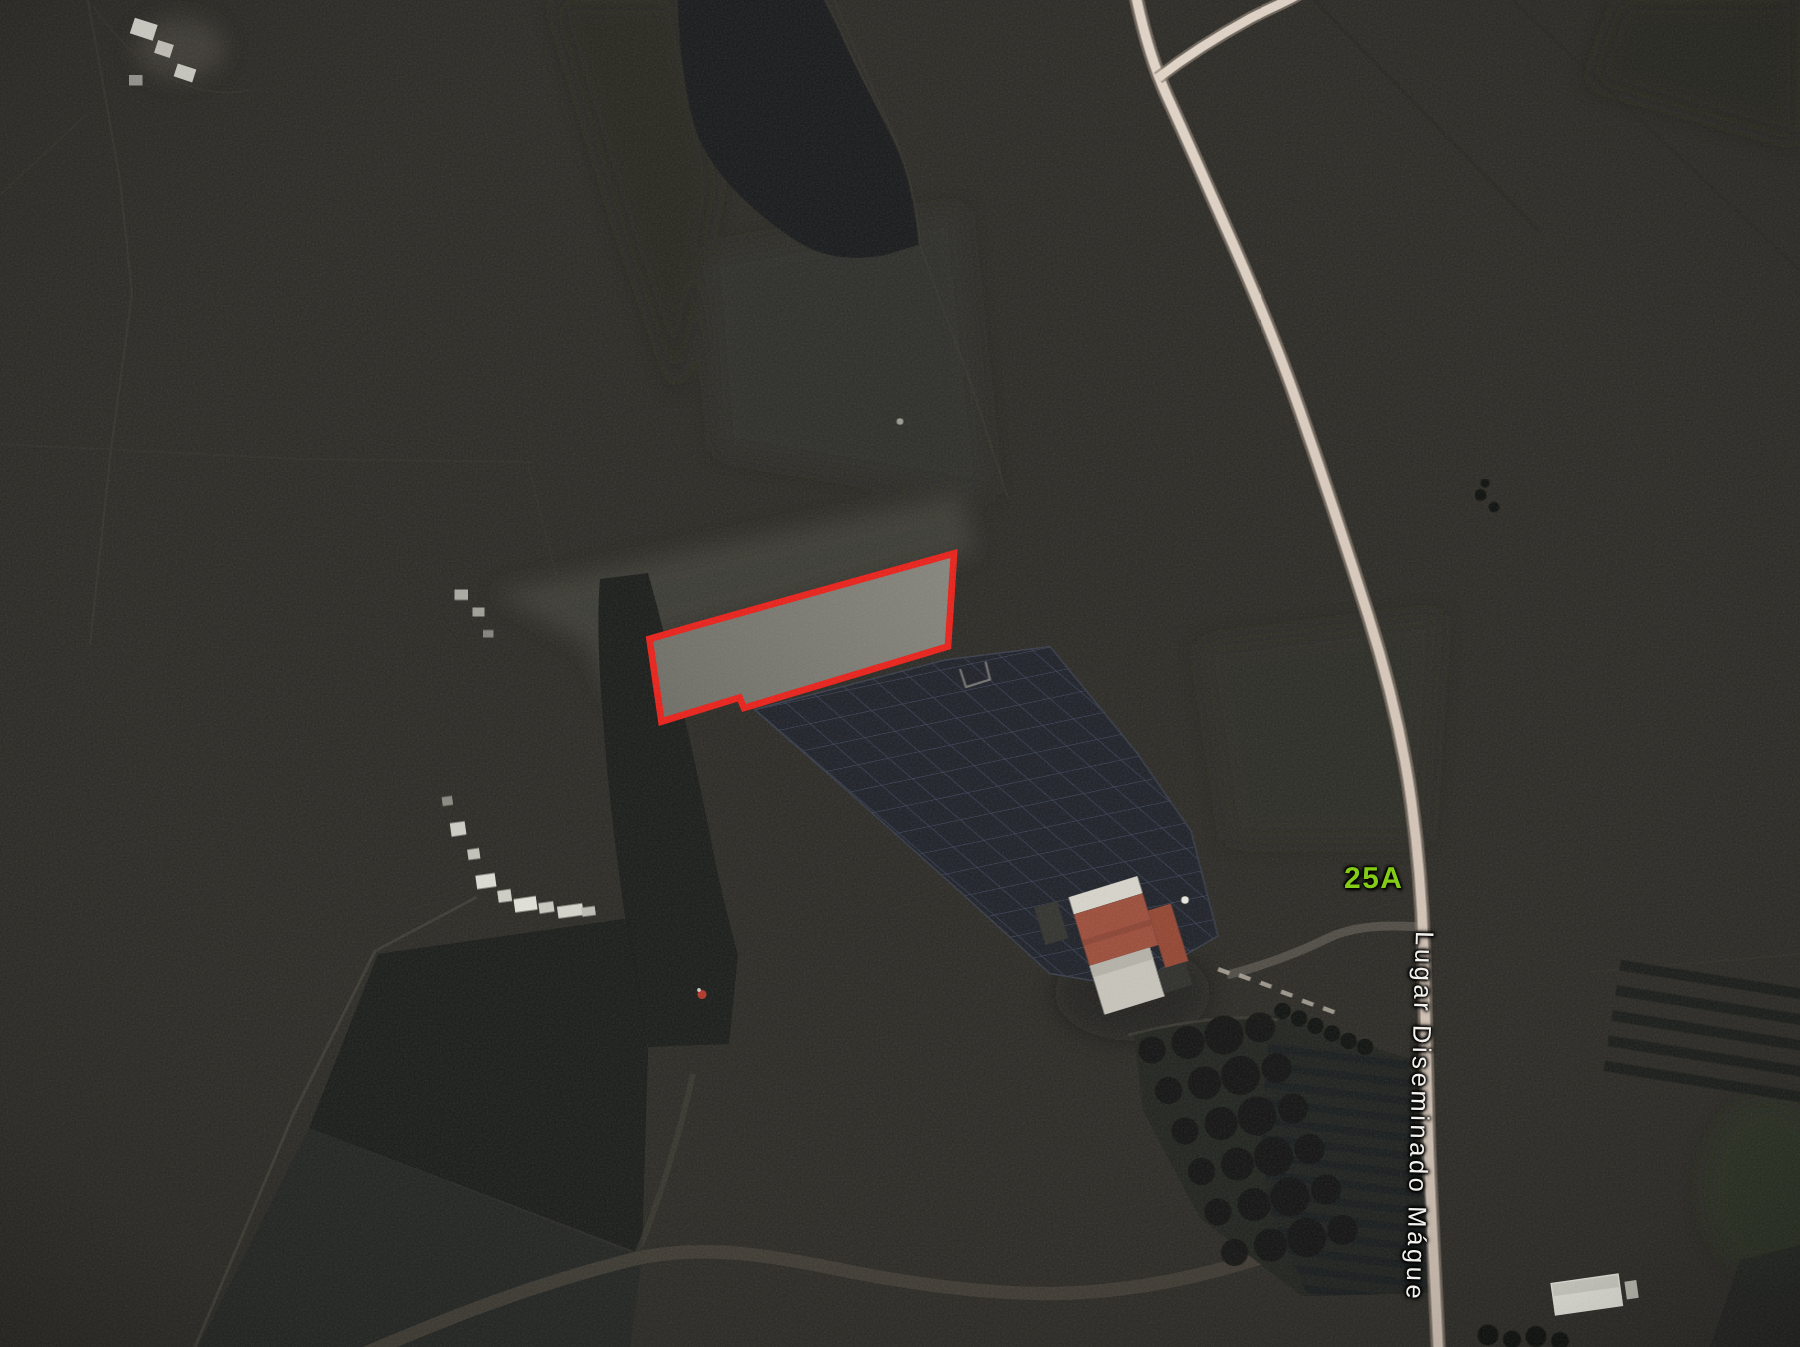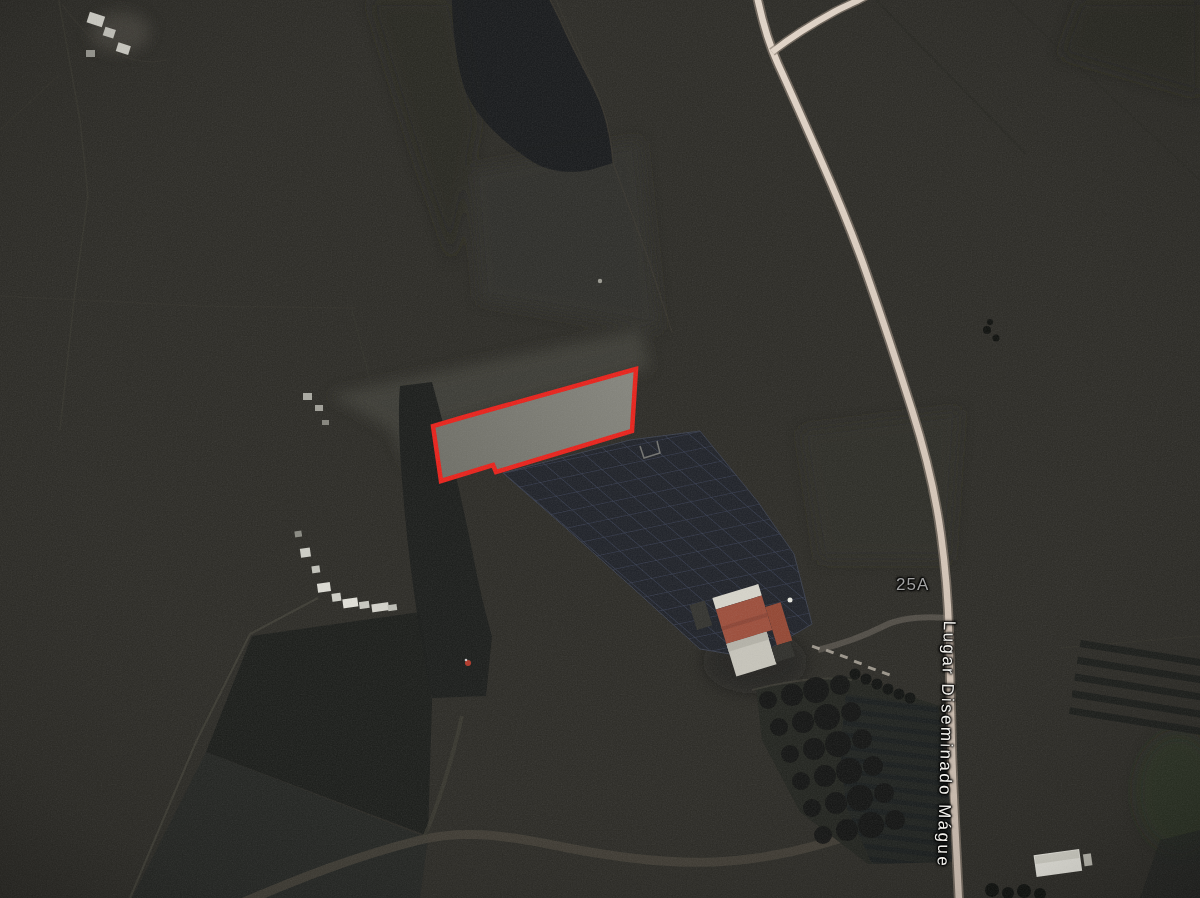--- a/index.html
+++ b/index.html
@@ -6,22 +6,22 @@
   #map{
     position:relative;
     width:1200px;height:898px;
     overflow:hidden;
     background:#2c2b26;
     font-family:"Liberation Sans", sans-serif;
   }
   #map svg{position:absolute;left:0;top:0;}
   .label-25a{
     position:absolute;left:896px;top:575px;
-    font-size:17px;font-weight:normal;letter-spacing:1px;
-    color:#a3a3a3;
+    font-size:20px;font-weight:bold;letter-spacing:1px;
+    color:#84cc16;
     text-shadow:0 0 3px #000,0 0 2px #000,1px 1px 2px #000,-1px -1px 2px #000;
     white-space:nowrap;
   }
   .label-road{
     position:absolute;left:959px;top:621px;
     transform-origin:0 0;
     transform:rotate(91.5deg);
     font-size:17px;letter-spacing:2.4px;
     color:#f2f1ed;
     text-shadow:0 1px 2px #000,0 -1px 2px #000,1px 0 2px #000,-1px 0 2px #000,0 0 4px #000;

